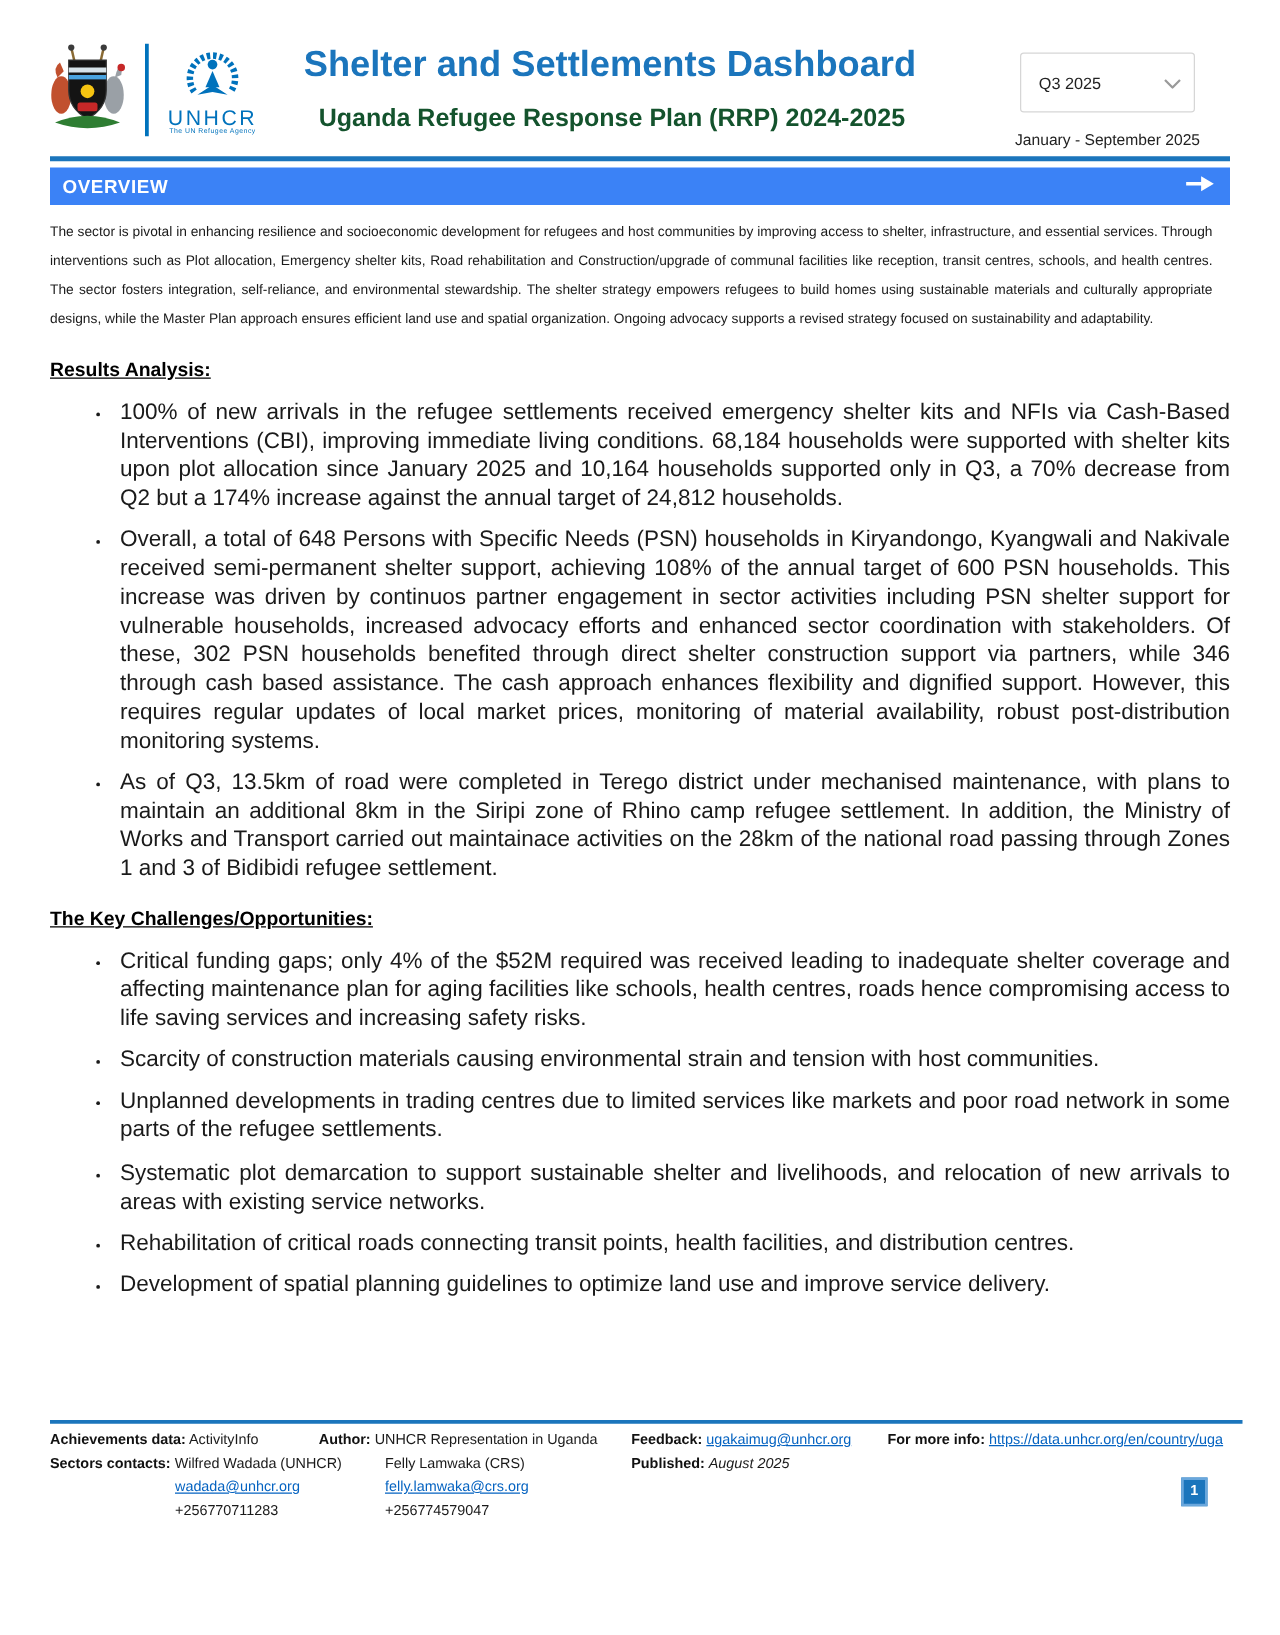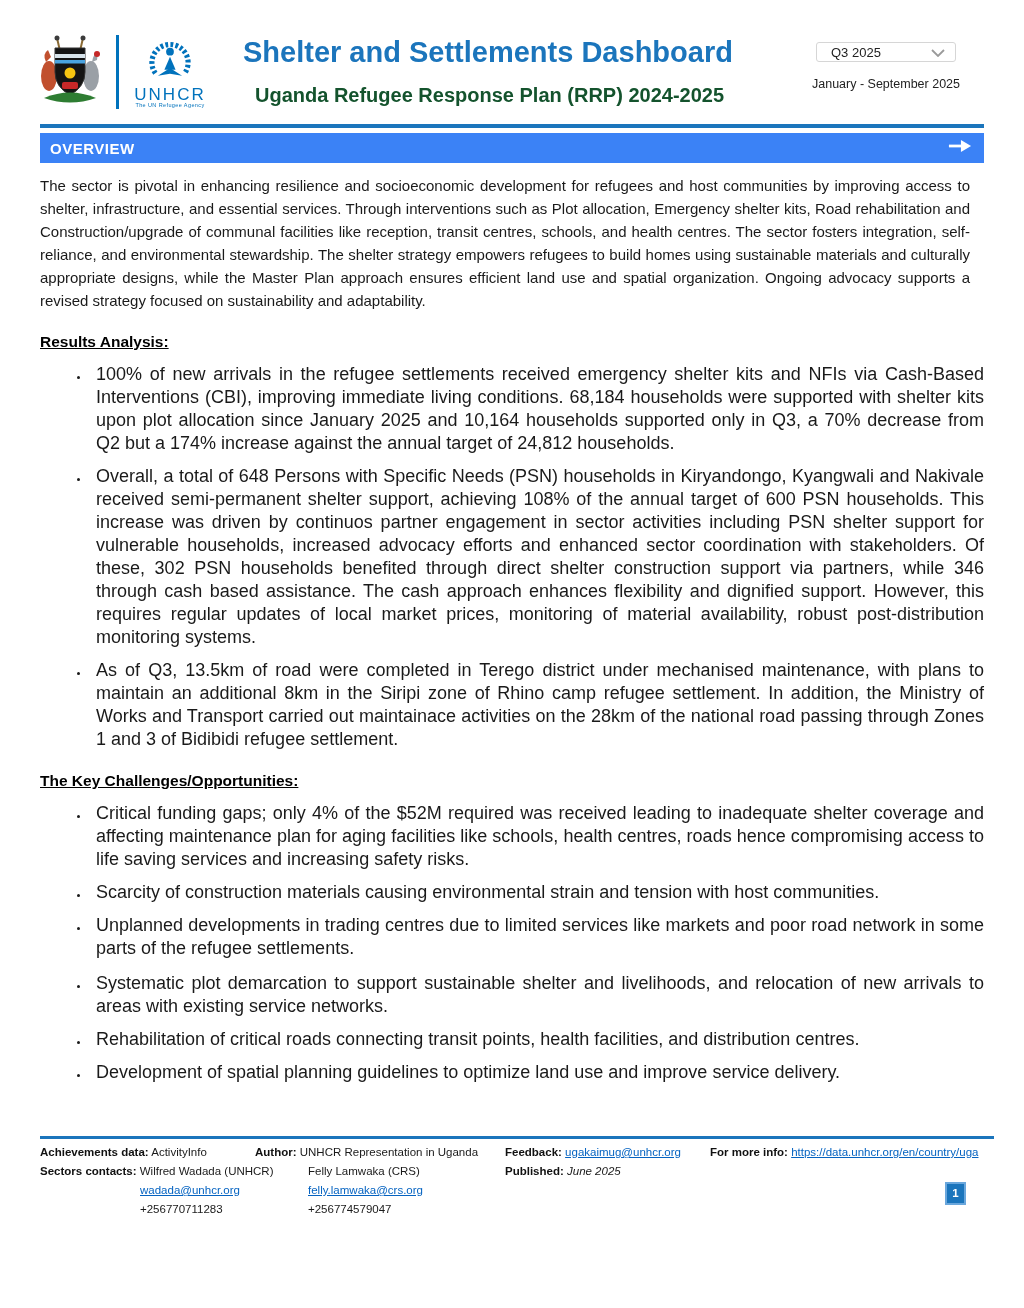--- a/index.html
+++ b/index.html
@@ -20,39 +20,39 @@
   .coat-of-arms { width: 60px; height: 80px; }
   .logo-divider { width: 3px; height: 74px; background: #0072bc; margin: 0 14px 0 16px; }
   .unhcr-logo { display: flex; flex-direction: column; align-items: center; width: 74px; }
   .unhcr-word { font-weight: normal; font-size: 17px; letter-spacing: 2px; color: #0072bc; line-height: 15px; }
   .unhcr-tag { font-size: 5.5px; color: #0072bc; letter-spacing: 0.4px; }
   .titles { flex: 1; padding-left: 36px; padding-top: 6px; }
   .doc-title { font-size: 29px; font-weight: bold; color: #1b75bc; margin: 0 0 16px 0; line-height: 32px; }
   .doc-subtitle { font-size: 20px; font-weight: bold; color: #14532d; margin: 12px; line-height: 22px; }
   .header-right { width: 172px; padding-top: 12px; }
   .quarter-dropdown {
-    width: 140px; height: 20px; border: 1px solid #d6d6d6; border-radius: 3px;
+    width: 140px; height: 48px; border: 1px solid #d6d6d6; border-radius: 3px;
     display: flex; align-items: center; justify-content: space-between;
     padding: 0 10px 0 14px; font-size: 13px; color: #222; background: #fff;
     cursor: pointer; margin-left: 4px;
   }
   .period { font-size: 12.5px; color: #222; margin-top: 15px; white-space: nowrap; }
 
   .header-rule { height: 4px; background: #1b75bc; margin-top: 6px; }
 
   
   .overview-bar {
     margin-top: 5px; height: 30px; background: #3b82f6;
     display: flex; align-items: center; justify-content: space-between;
     padding: 0 12px 0 10px;
   }
   .overview-label { color: #fff; font-weight: bold; font-size: 15px; letter-spacing: 0.5px; }
 
   
-  .intro { font-size: 15px; line-height: 23px; text-align: justify; margin: 11px 14px 0 0; }
+  .intro { font-size: 11px; line-height: 23px; text-align: justify; margin: 11px 14px 0 0; }
   .section-heading {
     font-size: 15.5px; font-weight: bold; text-decoration: underline;
     margin: 21px 0 0 0; color: #000000;
   }
   ul.bullets { margin: 12px 0 0 0; padding-left: 50px; }
   ul.bullets li {
     font-size: 18px; line-height: 23px; text-align: justify;
     padding-left: 6px; margin-bottom: 10px;
   }
   ul.bullets li::marker { font-size: 11px; }
@@ -194,21 +194,21 @@
   <div class="f-grid">
     <div class="f-cell">
       <span class="f-label">Sectors contacts:</span>
       <span>Wilfred Wadada (UNHCR)</span>
     </div>
     <div class="f-cell f-indent2">
       <span>Felly Lamwaka (CRS)</span>
     </div>
     <div class="f-cell">
       <span class="f-label">Published:</span>
-      <span class="f-italic">June 2025</span>
+      <span class="f-italic">August 2025</span>
     </div>
   </div>
 
   <div class="f-grid">
     <div class="f-cell f-indent">
       <a class="f-link">wadada@unhcr.org</a>
     </div>
     <div class="f-cell f-indent2">
       <a class="f-link">felly.lamwaka@crs.org</a>
     </div>

